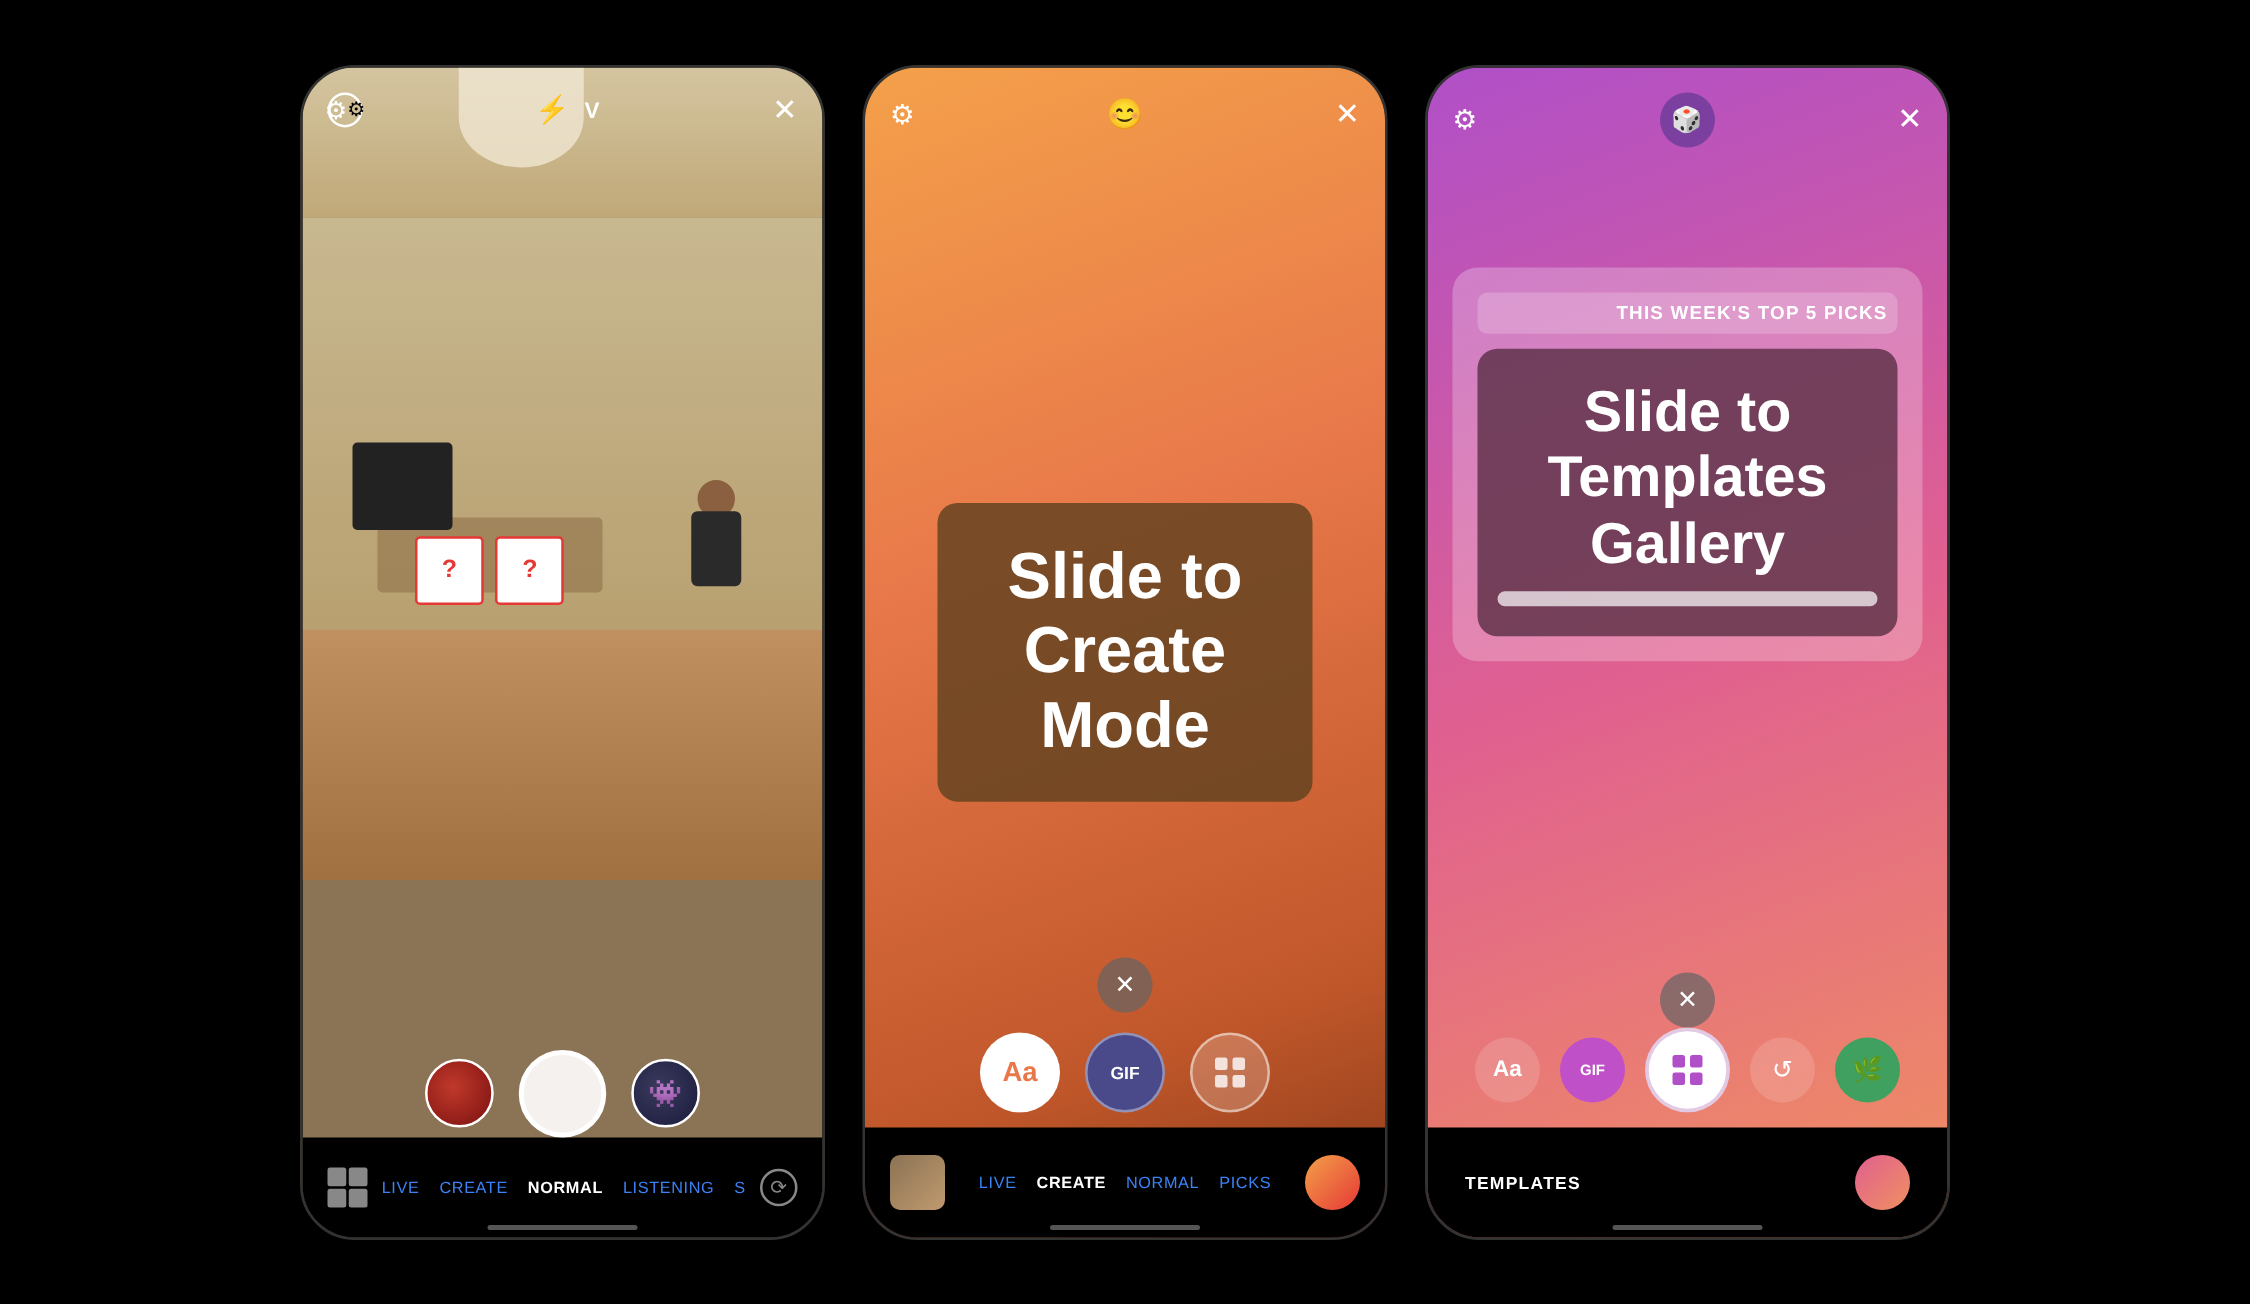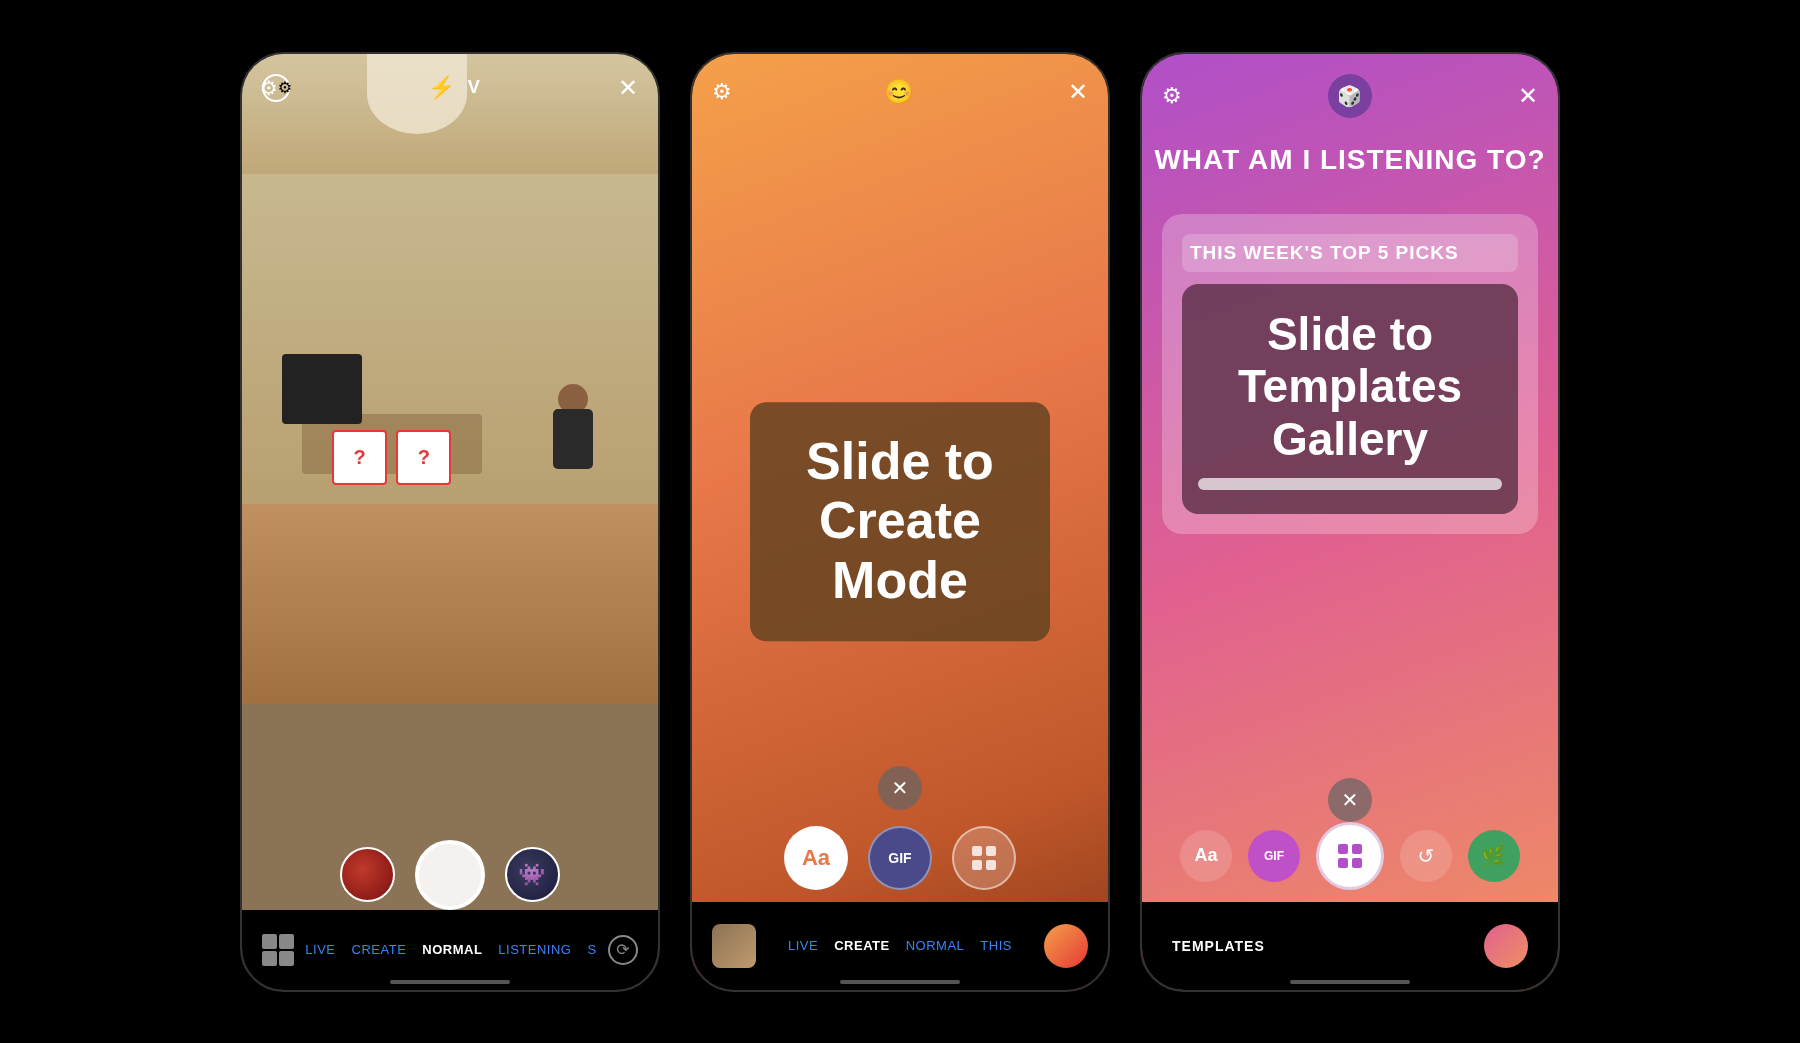--- a/index.html
+++ b/index.html
@@ -351,22 +351,22 @@
       position: absolute;
       top: 160px;
       left: 20px; right: 20px;
       background: rgba(255,255,255,0.25);
       border-radius: 20px;
       padding: 20px;
       z-index: 10;
     }
 
     .top5-label {
-      text-align: left;
-      font-size: 19px;
+      text-align: right;
+      font-size: 15px;
       font-weight: 700;
       color: #fff;
       letter-spacing: 1px;
       margin-bottom: 12px;
       background: rgba(255,255,255,0.2);
       border-radius: 8px;
       padding: 8px;
     }
 
     .slide-templates-box {
@@ -683,40 +683,37 @@
         </svg>
       </div>
     </div>
 
     <div class="phone2-navbar">
       <div class="thumbnail-box" style="background: linear-gradient(135deg, #8b7355, #c09a6e);"></div>
       <div class="nav-modes">
         <span class="nav-mode">LIVE</span>
         <span class="nav-mode active">CREATE</span>
         <span class="nav-mode">NORMAL</span>
-        <span class="nav-mode">THIS</span>
+        <span class="nav-mode">PICKS</span>
       </div>
       <div class="orange-circle"></div>
     </div>
     <div class="home-indicator"></div>
   </div>
 </div>
 
 <div class="phone-frame">
   <div class="phone3-screen">
 
     <div class="phone3-top-bar">
       <span style="font-size:22px;color:#fff;">⚙</span>
       <div class="dice-icon">🎲</div>
       <span style="font-size:24px;color:#fff;">✕</span>
     </div>
 
-    <div class="what-listening-text">
-      <span>WHAT AM I LISTENING TO?</span>
-    </div>
 
     <div class="top5-card">
       <div class="top5-label">
         <span>THIS WEEK'S TOP 5 PICKS</span>
       </div>
       <div class="slide-templates-box">
         <span style="white-space:pre-line;">Slide to
 Templates
 Gallery</span>
         <div class="white-bar"></div>

